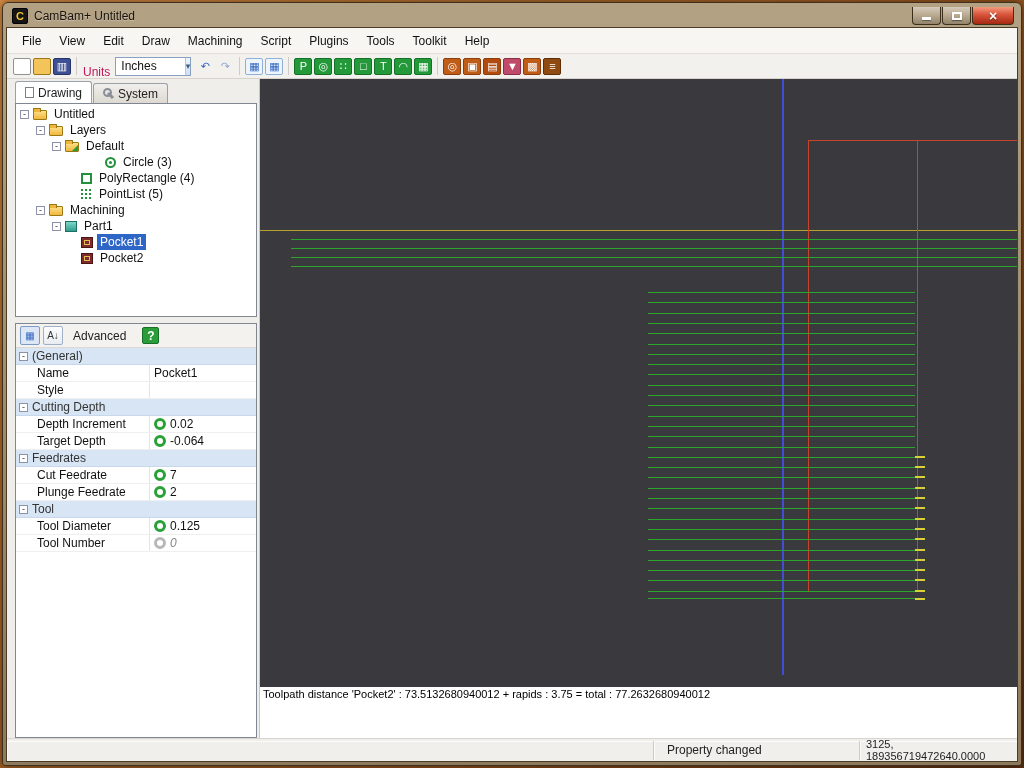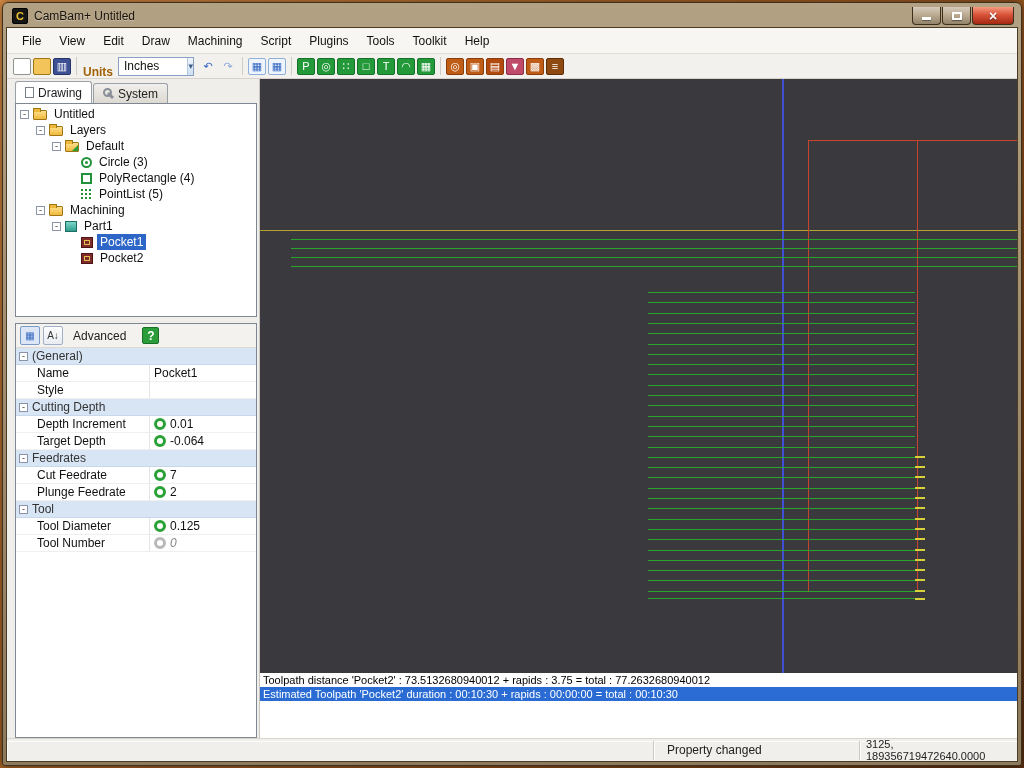--- a/index.html
+++ b/index.html
@@ -23,21 +23,21 @@
   .glyph-max { width:10px; height:8px; border:2px solid #fff; box-shadow:0 1px 1px rgba(0,0,0,.4); }
   .glyph-close { color:#fff; font-size:14px; font-weight:bold; line-height:14px; text-shadow:0 1px 1px rgba(0,0,0,.5); }
   
   .client { flex:1; display:flex; flex-direction:column; background:#f0eeea; border:1px solid #4a3b24; overflow:hidden; }
   .menubar { height:26px; background:#f7f6f3; display:flex; align-items:center; padding:8px 6px; border-bottom:1px solid #e2dfd9; }
   .menu-item { padding:4px 9px; color:#111; }
   .toolbar { height:25px; background:#f3f1ed; display:flex; align-items:center; padding:0 5px; border-bottom:1px solid #d7d3cc; }
   .tb-icon { width:18px; height:17px; display:flex; align-items:center; justify-content:center;
              font-size:11px; border-radius:2px; margin:0 1px; line-height:1; }
   .tb-sep { width:1px; height:18px; background:#d0ccc5; margin:0 4px; }
-  .units-label { font-weight:bold; margin:11px 5px 0 2px; color:#a16207; }
+  .units-label { font-weight:normal; margin:11px 5px 0 2px; color:#be185d; }
   .combo { width:76px; height:19px; background:#fff; border:1px solid #8aa0c2; display:flex; align-items:center;
            padding-left:5px; margin-right:4px; color:#111;gap:28px; }
   .combo-arrow { margin-left:auto; width:15px; height:100%; background:linear-gradient(#eef4fb,#d0e0f2);
                  border-left:1px solid #b5c8e0; color:#3f5e86; font-size:9px; display:flex; align-items:center; justify-content:center; }
   
   .main { flex:1; display:flex; overflow:hidden; }
   .left { width:252px; display:flex; flex-direction:column; padding:2px 2px 0 8px; background:#f0eeea; }
   .tabs { display:flex; height:22px; align-items:flex-end; }
   .tab { display:flex; align-items:center; gap:4px; padding:0 9px; height:20px; border:1px solid #9aa0a8; border-bottom:none;
          border-radius:3px 3px 0 0; background:linear-gradient(#f1efec,#ddd9d2); color:#222; margin-right:1px; }
@@ -190,21 +190,21 @@
               <div class="tree-row" style="padding-left: 20px;">
                 <span class="expander">-</span>
                 <span class="ti ti-folder"></span>
                 <span class="tree-label">Layers</span>
               </div>
               <div class="tree-row" style="padding-left: 36px;">
                 <span class="expander">-</span>
                 <span class="ti ti-layer"></span>
                 <span class="tree-label">Default</span>
               </div>
-              <div class="tree-row" style="padding-left: 52px;">
+              <div class="tree-row" style="padding-left: 76px;">
                 <span class="ex-sp"></span>
                 <span class="ti ti-circle"></span>
                 <span class="tree-label">Circle (3)</span>
               </div>
               <div class="tree-row" style="padding-left: 52px;">
                 <span class="ex-sp"></span>
                 <span class="ti ti-rect"></span>
                 <span class="tree-label">PolyRectangle (4)</span>
               </div>
               <div class="tree-row" style="padding-left: 52px;">
@@ -266,21 +266,21 @@
                 </div>
                 <div class="prop-row cat-row">
                   <span class="expander">-</span>
                   <span>Cutting Depth</span>
                 </div>
                 <div class="prop-row">
                   <span class="strip"></span>
                   <span class="plabel">Depth Increment</span>
                   <span class="pvalue">
                     <span class="inherit-icon"></span>
-                    <span>0.01</span>
+                    <span>0.02</span>
                   </span>
                 </div>
                 <div class="prop-row">
                   <span class="strip"></span>
                   <span class="plabel">Target Depth</span>
                   <span class="pvalue">
                     <span class="inherit-icon"></span>
                     <span>-0.064</span>
                   </span>
                 </div>
@@ -380,21 +380,20 @@
               <div class="cl" style="left: 388px; top: 491px; width: 267px; height: 1px; background: rgb(44, 165, 44);"></div>
               <div class="cl" style="left: 655px; top: 490px; width: 10px; height: 2px; background: rgb(216, 210, 58);"></div>
               <div class="cl" style="left: 388px; top: 501px; width: 267px; height: 1px; background: rgb(44, 165, 44);"></div>
               <div class="cl" style="left: 655px; top: 500px; width: 10px; height: 2px; background: rgb(216, 210, 58);"></div>
               <div class="cl" style="left: 388px; top: 512px; width: 267px; height: 1px; background: rgb(44, 165, 44);"></div>
               <div class="cl" style="left: 655px; top: 511px; width: 10px; height: 2px; background: rgb(216, 210, 58);"></div>
               <div class="cl" style="left: 388px; top: 519px; width: 269px; height: 1px; background: rgb(44, 165, 44);"></div>
               <div class="cl" style="left: 655px; top: 519px; width: 10px; height: 2px; background: rgb(216, 210, 58);"></div>
             </div>
           <div class="msg">Toolpath distance 'Pocket2' : 73.5132680940012 + rapids : 3.75 = total : 77.2632680940012</div>
-          <div class="msg hl">Estimated Toolpath 'Pocket2' duration : 00:10:30 + rapids : 00:00:00 = total : 00:10:30</div>
           <div class="canvas-footer"></div>
         </div>
       </div>
 
       <div class="statusbar">
         <div class="sb-cell sb-left"></div>
         <div class="sb-cell sb-mid">Property changed</div>
         <div class="sb-cell sb-right">3125, 189356719472640.0000</div>
       </div>
     </div>

